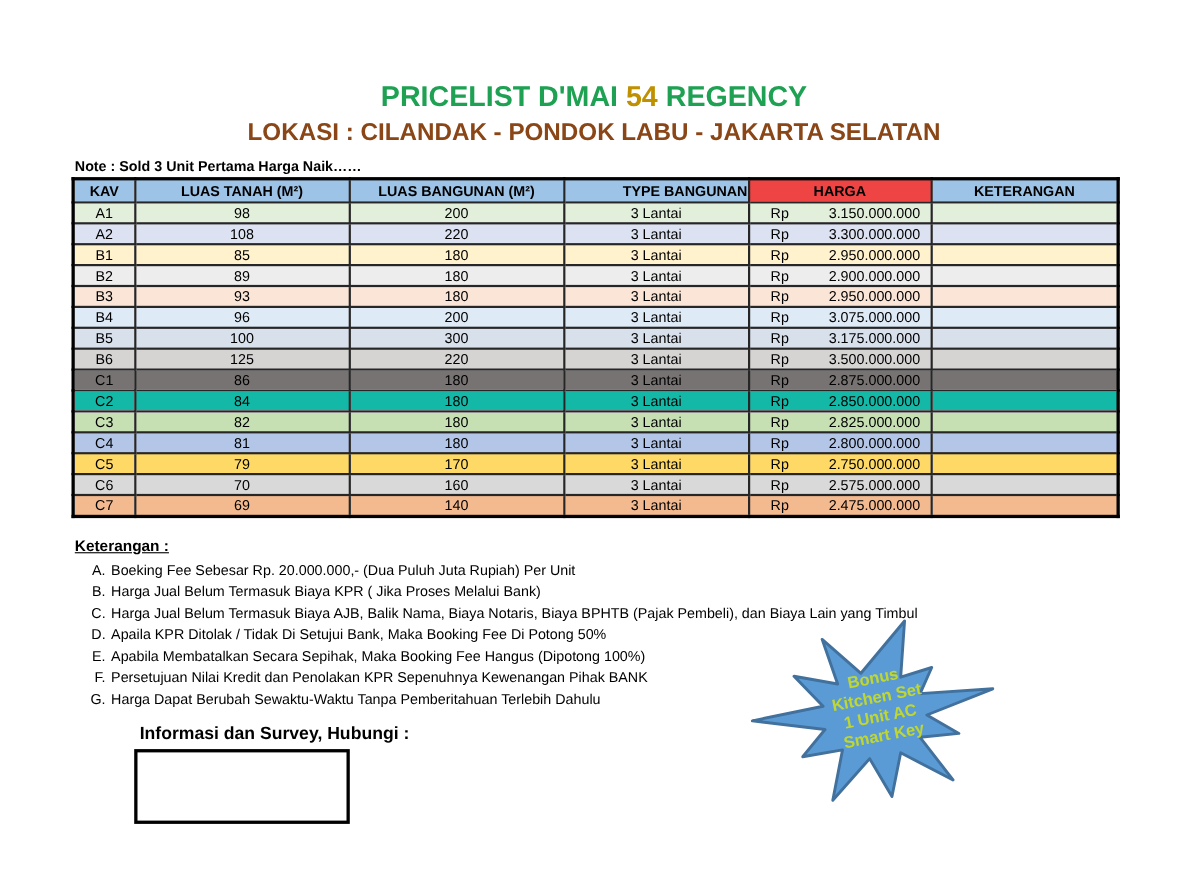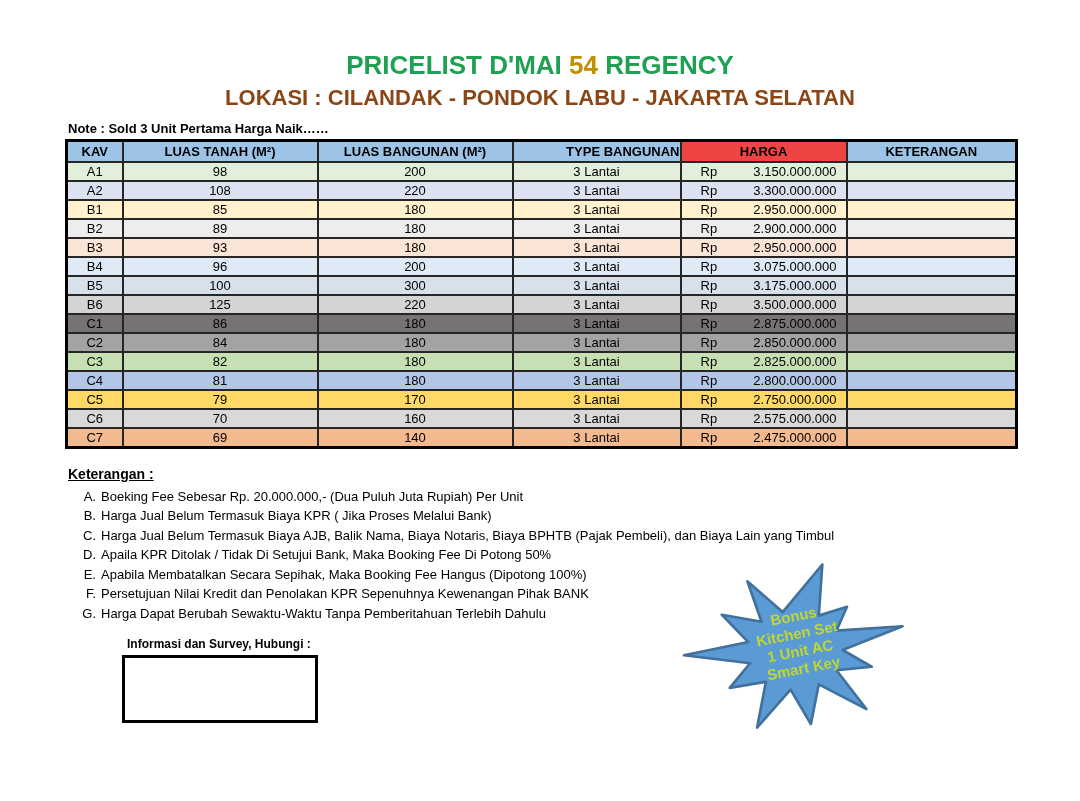--- a/index.html
+++ b/index.html
@@ -7,21 +7,21 @@
   body {
     width: 1080px; height: 801px;
     background: #ffffff;
     font-family: "Liberation Sans", sans-serif;
     color: #000;
     overflow: hidden;
   }
   .page { position: relative; width: 1080px; height: 801px; }
 
   .title {
-    margin: 0 auto; padding-top: 50px;
+    margin: 0 auto; padding-top: 72px;
     text-align: center;
     font-size: 26px; font-weight: bold;
     line-height: 30px;
   }
   .subtitle {
     text-align: center;
     font-size: 22px; font-weight: bold;
     line-height: 26px;
     margin-top: 5px;
   }
@@ -51,21 +51,21 @@
   td.harga-cell .rp  { float: left;  padding-left: 19px;  }
   td.harga-cell .amt { float: right; padding-right: 9px; }
 
   .keterangan { margin: 17px 0 0 68px; }
   .ket-heading { font-size: 14px; font-weight: bold; margin-bottom: 8px; text-decoration: underline; }
   .note-item { font-size: 13px; line-height: 13.5px; margin-bottom: 6px; }
   .note-item .letter { display: inline-block; width: 28px; text-align: right; margin-right: 5px; }
 
   .contact-label {
     margin: 17px 0 4px 127px;
-    font-size: 12px; font-weight: bold;
+    font-size: 16px; font-weight: bold;
   }
   .contact-box {
     margin-left: 122px;
     width: 196px; height: 68px;
     border: 3px solid #000;
     background: #fff;
   }
 
   .badge-svg {
     position: absolute;
@@ -201,21 +201,21 @@
           <td>C1</td>
           <td>86</td>
           <td>180</td>
           <td>3 Lantai</td>
           <td class="harga-cell">
             <span class="rp">Rp</span>
             <span class="amt">2.875.000.000</span>
           </td>
           <td></td>
         </tr>
-        <tr style="background-color: #a3a3a3;">
+        <tr style="background-color: #14b8a6;">
           <td>C2</td>
           <td>84</td>
           <td>180</td>
           <td>3 Lantai</td>
           <td class="harga-cell">
             <span class="rp">Rp</span>
             <span class="amt">2.850.000.000</span>
           </td>
           <td></td>
         </tr>

